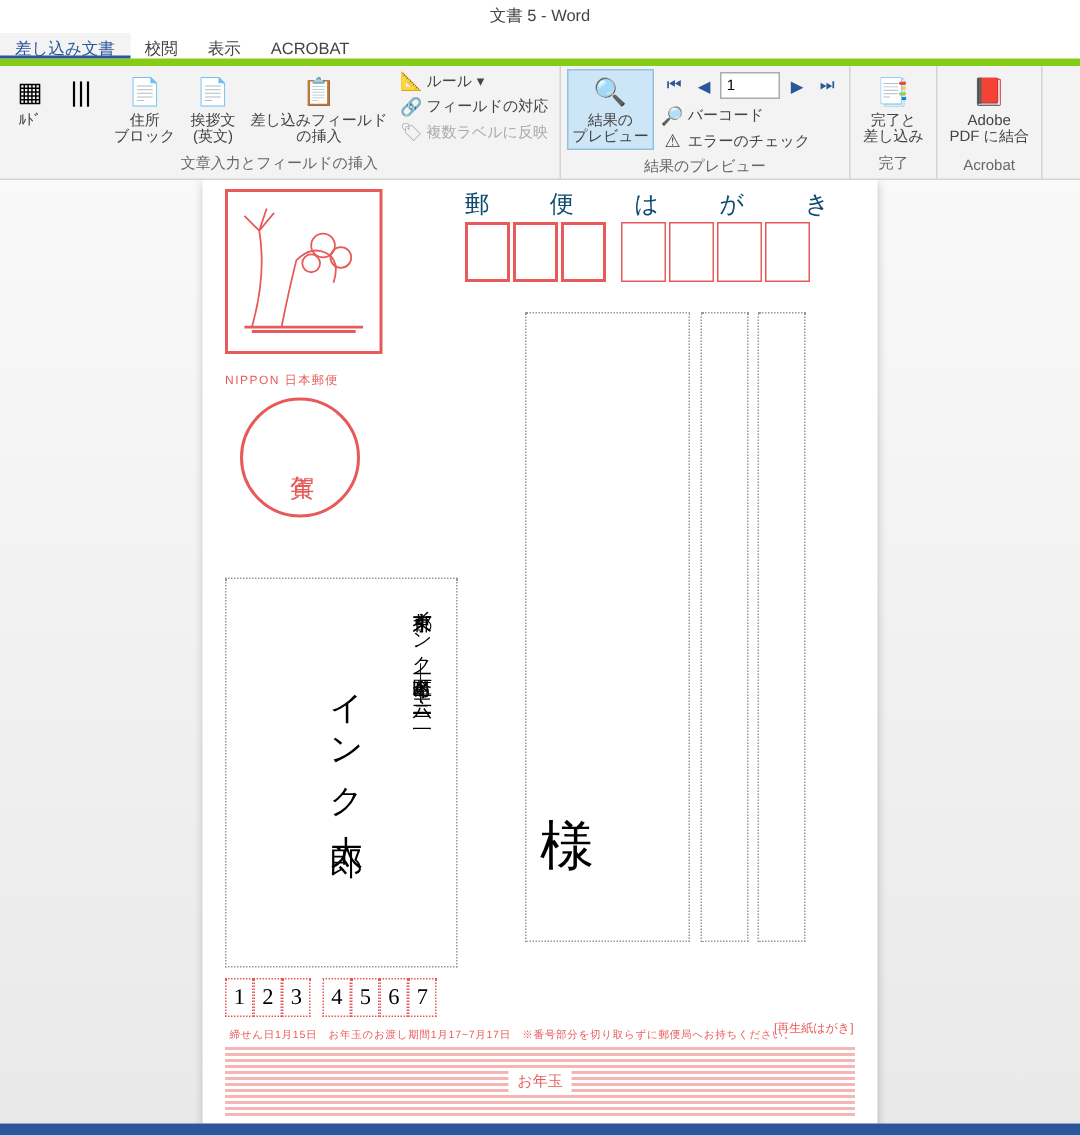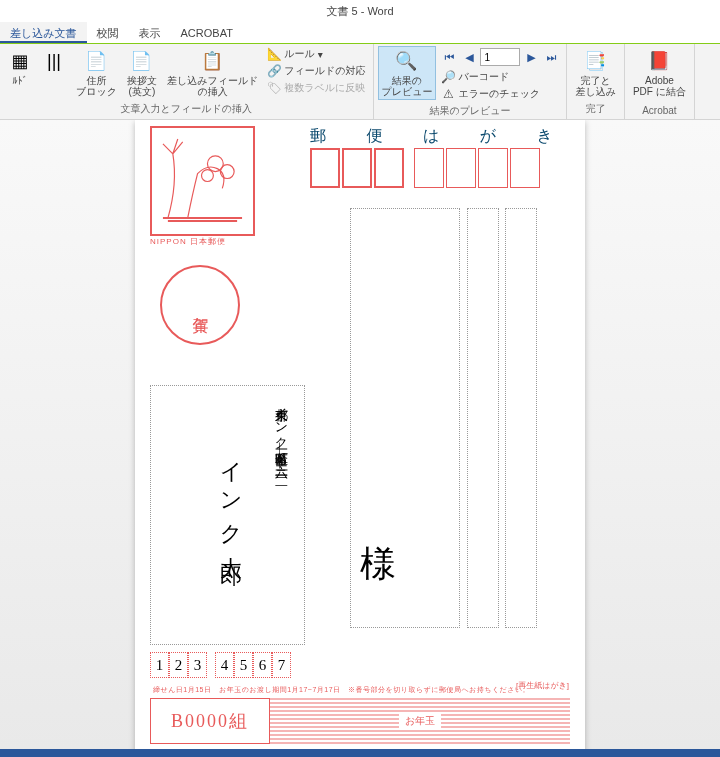--- a/index.html
+++ b/index.html
@@ -1,20 +1,20 @@
 <!DOCTYPE html>
 <html><head>
 <meta charset="utf-8">
 <style>
 * { margin: 0; padding: 0; box-sizing: border-box; }
 body { font-family: "Yu Gothic", "Meiryo", sans-serif; font-size: 11px; background: #fff; width: 720px; height: 757px; overflow: hidden; position: relative; }
 
 .titlebar { height: 22px; background: #fff; text-align: center; line-height: 22px; font-size: 11px; color: #444; }
 
-.ribbon-tabs { height: 22px; display: flex; border-bottom: 1px solid #84cc16; background: #fff; }
+.ribbon-tabs { height: 22px; display: flex; border-bottom: 5px solid #84cc16; background: #fff; }
 .ribbon-tab { padding: 0 10px; line-height: 22px; color: #444; cursor: pointer; }
 .ribbon-tab.active { color: #2b579a; border-bottom: 2px solid #2b579a; background: #f3f3f3; }
 
 .ribbon { height: 76px; background: #f3f3f3; border-bottom: 1px solid #d4d4d4; display: flex; }
 .group { border-right: 1px solid #d4d4d4; padding: 2px 4px 0; display: flex; flex-direction: column; justify-content: space-between; }
 .group-row { display: flex; align-items: flex-start; gap: 2px; }
 .group-label { text-align: center; font-size: 10px; color: #666; padding: 2px 0 3px; }
 .rbtn { display: flex; flex-direction: column; align-items: center; padding: 2px 3px; cursor: pointer; border: 1px solid transparent; }
 .rbtn .icon { width: 24px; height: 24px; display: flex; align-items: center; justify-content: center; font-size: 18px; }
 .rbtn .lbl { font-size: 10px; color: #444; text-align: center; line-height: 1.1; margin-top: 2px; white-space: pre-line; }
@@ -26,21 +26,21 @@
 .nav-btn { width: 18px; height: 18px; display: flex; align-items: center; justify-content: center; color: #2b579a; cursor: pointer; font-size: 11px; }
 .nav-input { width: 40px; height: 18px; border: 1px solid #ababab; font-size: 10px; padding: 0 3px; }
 
 .workspace { position: absolute; top: 120px; left: 0; right: 0; bottom: 8px; background: linear-gradient(#f9f9f9, #e9e9e9); display: flex; justify-content: center; overflow: hidden; }
 .page { width: 450px; height: 640px; background: #fff; box-shadow: 0 2px 6px rgba(0,0,0,0.25); position: relative; margin-top: 0; }
 
 .stamp-area { position: absolute; left: 15px; top: 6px; width: 105px; height: 120px; }
 .stamp-frame { width: 100%; height: 110px; border: 2px solid #e85a5a; position: relative; }
 .stamp-art { position: absolute; inset: 6px; }
 .stamp-art svg { width: 100%; height: 100%; }
-.nippon { position: absolute; left: 15px; top: 116px; font-size: 8px; color: #e85a5a; letter-spacing: 1px; }
+.nippon { position: absolute; left: 15px; top: 128px; font-size: 8px; color: #e85a5a; letter-spacing: 1px; }
 
 .hagaki-label { position: absolute; top: 6px; left: 175px; font-size: 16px; color: #0c4a6e; letter-spacing: 18px; }
 
 .zip-boxes { position: absolute; top: 28px; left: 175px; display: flex; gap: 2px; }
 .zip-boxes .zb { width: 30px; height: 40px; border: 2px solid #e85a5a; }
 .zip-boxes .zb.thin { border-width: 1px; }
 .zip-boxes .gap { width: 6px; }
 
 .vcol { position: absolute; border: 1px dotted #999; }
 .vcol1 { top: 88px; left: 370px; width: 32px; height: 420px; }
@@ -231,21 +231,20 @@
       <div class="sz">4</div>
       <div class="sz">5</div>
       <div class="sz">6</div>
       <div class="sz">7</div>
     </div>
 
     <div class="saisei">[再生紙はがき]</div>
     <div class="deadline">締せん日1月15日　お年玉のお渡し期間1月17~7月17日　※番号部分を切り取らずに郵便局へお持ちください。</div>
 
     <div class="bottom-strip">
-      <div class="bottom-left">B0000組</div>
       <div class="bottom-mid">
           <div class="fan">お年玉</div>
         </div>
     </div>
 
   </div>
 </div>
 
 <div class="statusbar"></div>
 

